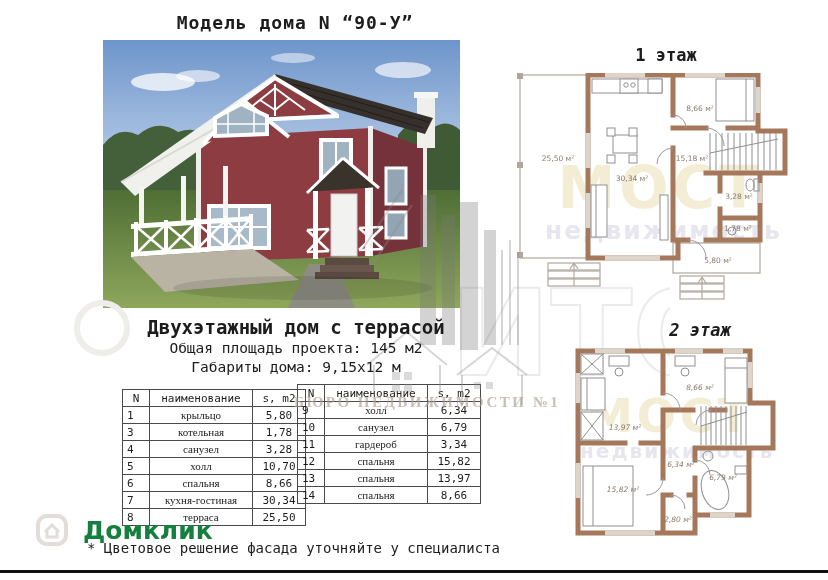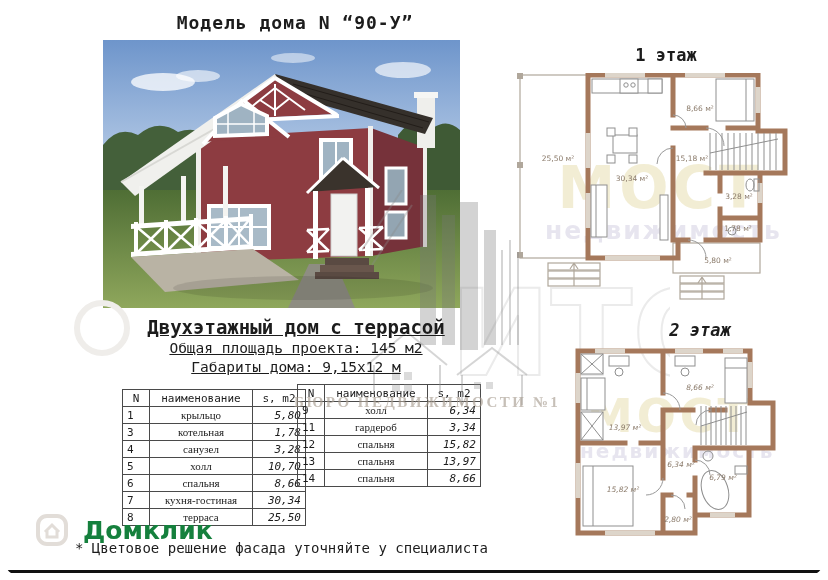--- a/index.html
+++ b/index.html
@@ -1,53 +1,53 @@
 <!DOCTYPE html>
 <html><head>
 <meta charset="utf-8">
 <style>
   html,body { margin:0; padding:0; background:#ffffff; }
   .page {
     position:relative; width:828px; height:580px; background:#ffffff;
-    font-family:"DejaVu Sans Mono", monospace; color:#1c1c1c; overflow:hidden;border-radius:30px;
+    font-family:"DejaVu Sans Mono", monospace; color:#1c1c1c; overflow:hidden;
   }
   .abs { position:absolute; }
 
   .page-title {
     left:95px; top:12px; width:400px; text-align:center;
     font-size:18px; font-weight:bold; letter-spacing:1px; z-index:10;
   }
 
   .photo { left:103px; top:40px; width:357px; height:268px; z-index:1; }
 
   .plan { z-index:2; }
   .plan-title { text-align:center; font-size:17px; font-weight:bold; height:28px; }
   .plan1 { left:510px; top:45px; width:312px; height:275px; }
   .plan2 { left:575px; top:320px; width:250px; height:228px;font-style:italic; }
 
-  .desc { left:105px; top:315px; width:382px; text-align:center; z-index:10;text-decoration:underline; }
+  .desc { left:105px; top:315px; width:382px; text-align:center; z-index:10; }
   .desc-heading { font-size:19px; font-weight:bold; line-height:24px; }
   .desc-line { font-size:14.5px; line-height:19px; }
 
   table.room-table {
     border-collapse:collapse; font-size:11px; z-index:4; position:absolute;
     background:transparent;
   }
   .table1 { left:122px; top:389px; }
   .table2 { left:297px; top:384px; }
   .room-table th, .room-table td {
     border:1px solid #4a4a4a; padding:1px 4px; height:14px;
     font-weight:normal; white-space:nowrap;
   }
   .room-table th { text-align:center; }
   .room-table td:nth-child(1) { width:18px; text-align:left; }
   .room-table td:nth-child(2) { width:94px; text-align:center;font-family:Liberation Serif, serif; }
-  .room-table td:nth-child(3) { width:44px; text-align:right;font-style:italic; }
-
-  .footnote { left:75px; top:540px; font-size:14px; z-index:10; }
+  .room-table td:nth-child(3) { width:44px; text-align:center; }
+
+  .footnote { left:87px; top:540px; font-size:14px; z-index:10; }
 
   .bottom-line { left:0; top:570px; width:828px; height:2.5px; background:#111; z-index:10; }
 
   
   .wm { pointer-events:none; }
   .wm-domclick {
     left:36px; top:514px; display:flex; align-items:center; gap:15px;
     color:#15803d; font-family:"DejaVu Sans", sans-serif; font-weight:bold;
     font-size:25px; z-index:6;
   }
@@ -387,20 +387,25 @@
         <th>s, m2</th>
       </tr>
     </thead>
     <tbody>
         <tr>
           <td>9</td>
           <td>холл</td>
           <td>6,34</td>
         </tr>
         <tr>
+          <td>10</td>
+          <td>санузел</td>
+          <td>6,79</td>
+        </tr>
+        <tr>
           <td>11</td>
           <td>гардероб</td>
           <td>3,34</td>
         </tr>
         <tr>
           <td>12</td>
           <td>спальня</td>
           <td>15,82</td>
         </tr>
         <tr>

